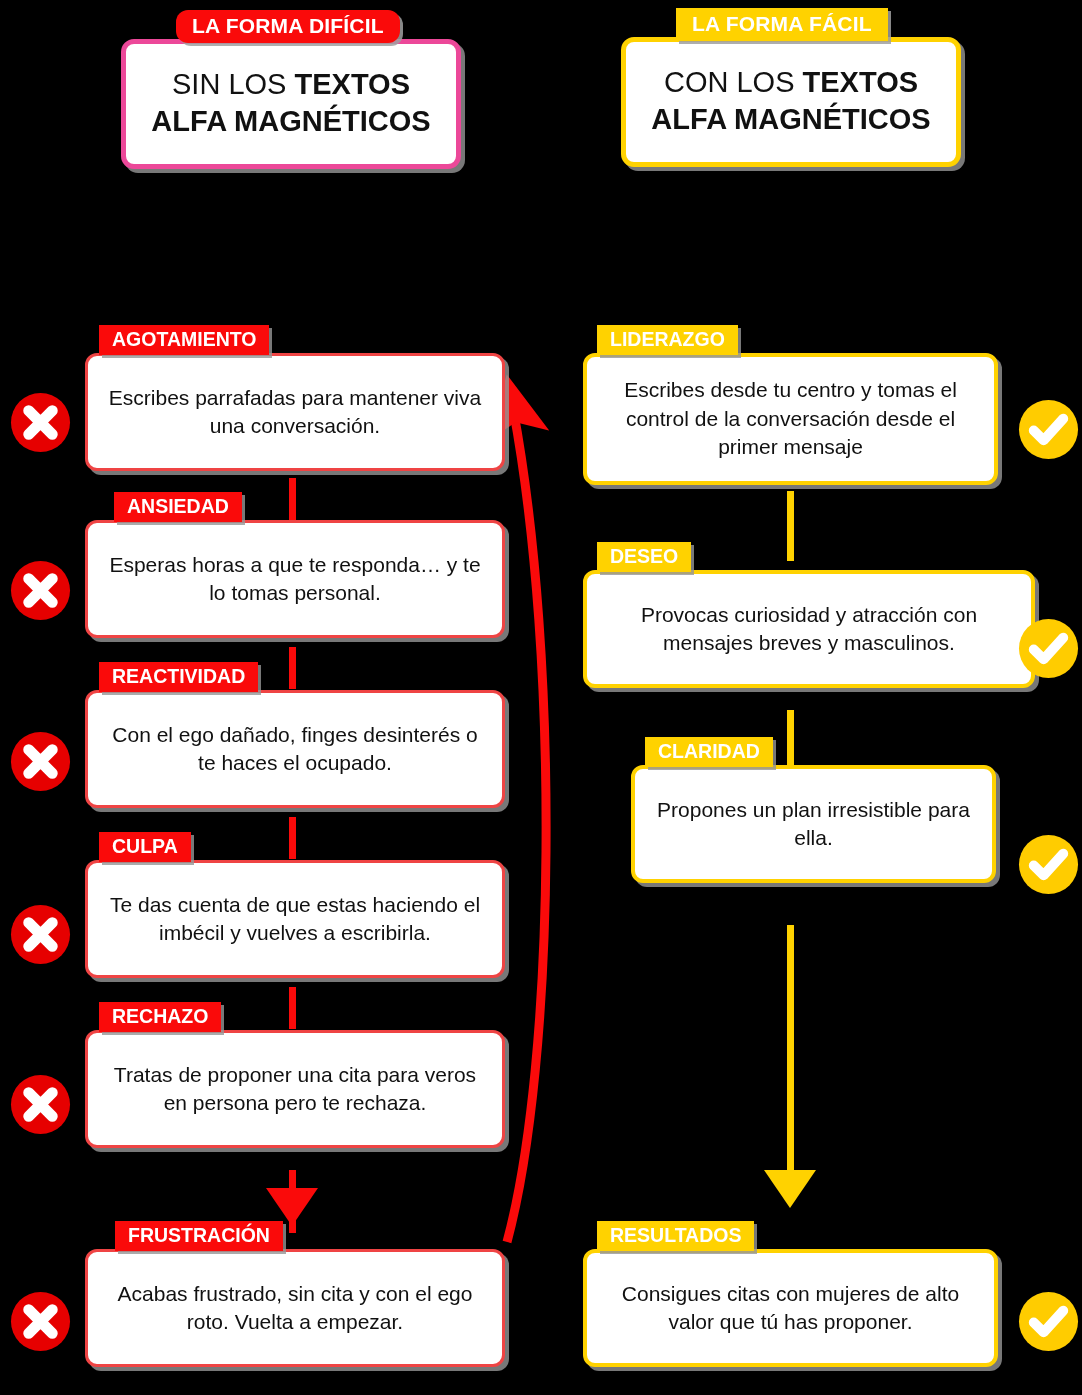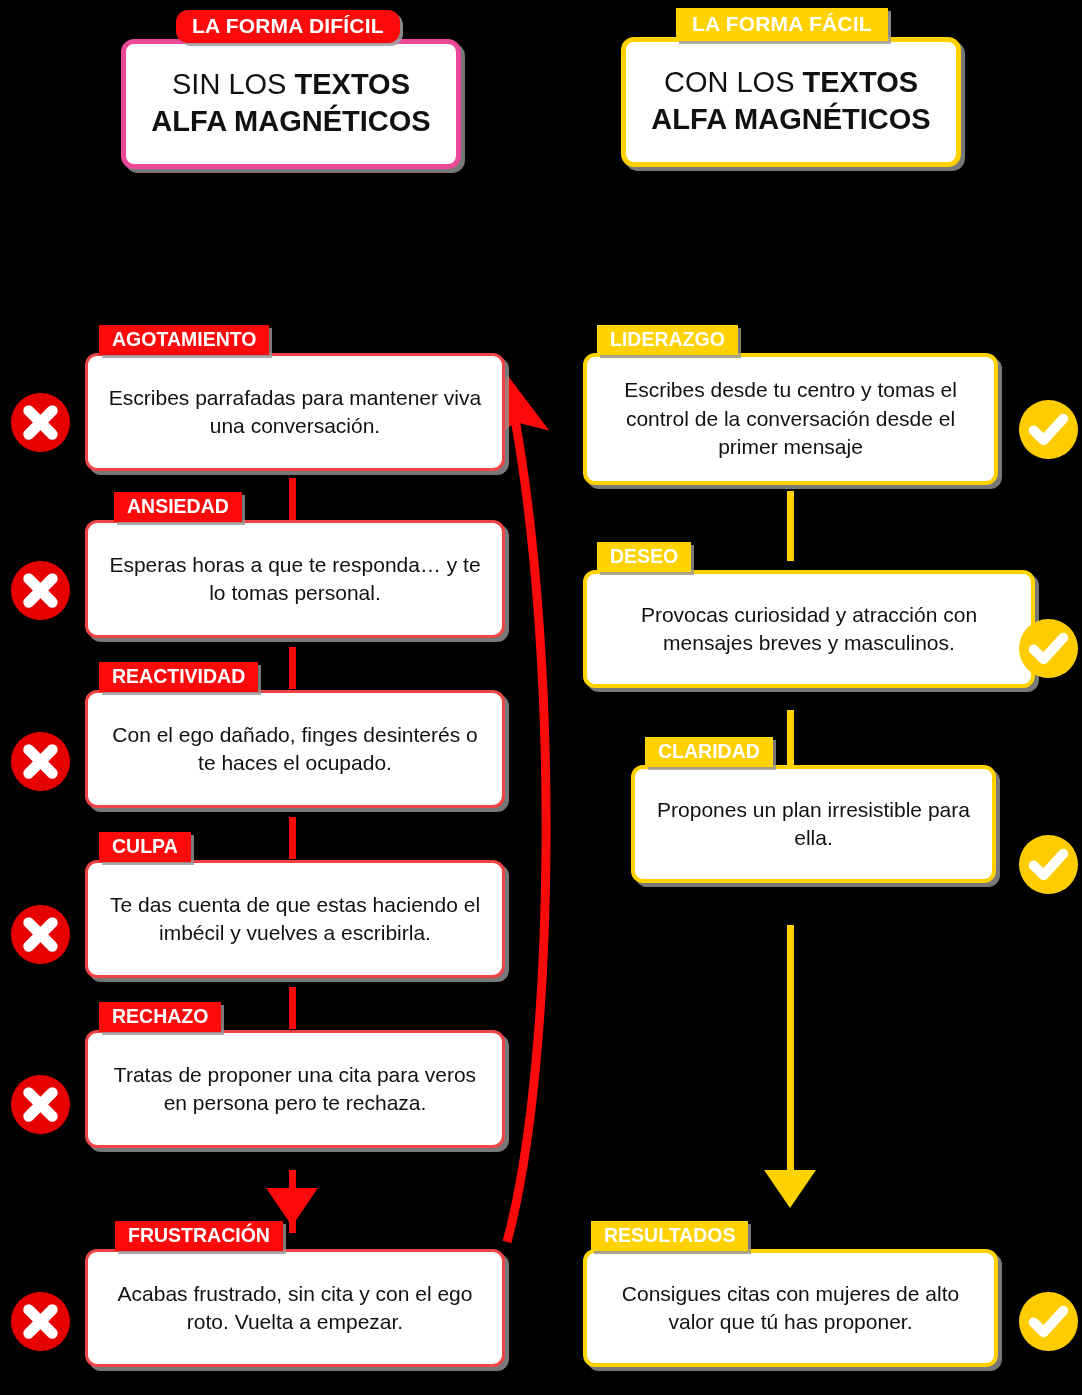--- a/index.html
+++ b/index.html
@@ -283,21 +283,21 @@
     </div>
   </div>
   <div class="status-icon" style="left:437px; top:508px;">
     <svg viewBox="0 0 64 64" aria-hidden="true">
       <circle cx="32" cy="32" r="30" fill="#FFCC00"></circle>
       <path d="M17 33 L27 43 L47 21" stroke="#ffffff" stroke-width="10" fill="none" stroke-linecap="round" stroke-linejoin="round"></path>
     </svg>
   </div>
 
   <div class="card-wrap" style="left:3px; top:896px; width:415px;">
-    <div class="tab good" style="margin-left:8px;">RESULTADOS</div>
+    <div class="tab good" style="margin-left:14px;">RESULTADOS</div>
     <div class="card good" style="height:118px;">
       <span>Consigues citas con mujeres de alto valor que tú has proponer.</span>
     </div>
   </div>
   <div class="status-icon" style="left:437px; top:965px;">
     <svg viewBox="0 0 64 64" aria-hidden="true">
       <circle cx="32" cy="32" r="30" fill="#FFCC00"></circle>
       <path d="M17 33 L27 43 L47 21" stroke="#ffffff" stroke-width="10" fill="none" stroke-linecap="round" stroke-linejoin="round"></path>
     </svg>
   </div>

